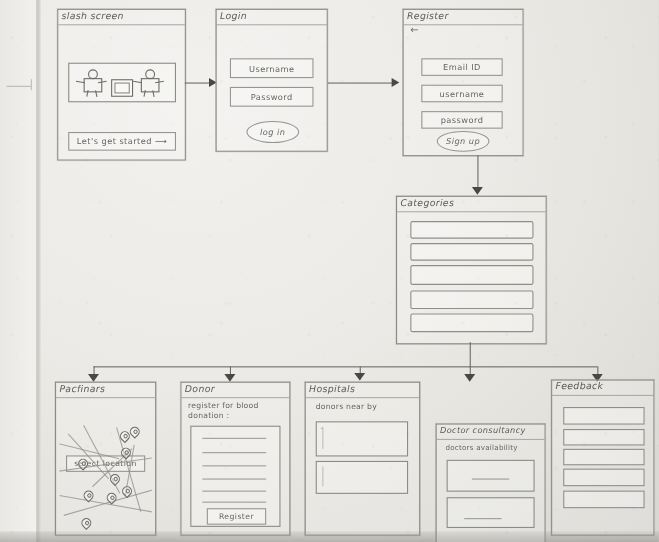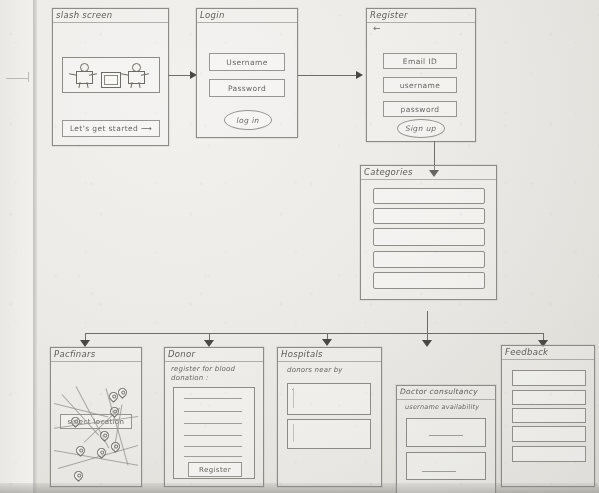--- a/index.html
+++ b/index.html
@@ -43,21 +43,21 @@
   .field{position:absolute;border:1.3px solid #898782;background:rgba(255,255,255,.3);
     display:flex;align-items:center;justify-content:center;font-size:7.5px;color:#4f4d49;
     letter-spacing:.4px;}
   .oval{position:absolute;border:1.3px solid #898782;border-radius:50%;
     display:flex;align-items:center;justify-content:center;font-size:7.5px;color:#4f4d49;
     background:rgba(255,255,255,.3);letter-spacing:.4px;font-style:italic;}
   .box{position:absolute;border:1.2px solid #8d8b86;background:rgba(255,255,255,.22);}
   .row{position:absolute;border:1.2px solid #908e89;background:rgba(255,255,255,.3);}
   .line{position:absolute;height:1.3px;background:#8a8883;opacity:.8;}
   .vline{position:absolute;width:1.3px;background:#8a8883;opacity:.8;}
-  .txt{position:absolute;font-size:7.5px;color:#504e4a;letter-spacing:.2px;font-style:italic;}
+  .txt{position:absolute;font-size:7.5px;color:#504e4a;letter-spacing:.2px;}
 
   
   .arr-h{position:absolute;height:1.3px;background:#6f6d68;}
   .arr-v{position:absolute;width:1.3px;background:#6f6d68;}
   .head-r{position:absolute;width:0;height:0;border-left:7px solid #4a4845;
     border-top:4.5px solid transparent;border-bottom:4.5px solid transparent;}
   .head-d{position:absolute;width:0;height:0;border-top:7px solid #4a4845;
     border-left:5px solid transparent;border-right:5px solid transparent;}
 
   
@@ -142,21 +142,21 @@
 
     <div class="field hand" style="left:16px;top:44px;width:72px;height:14px;">Email ID</div>
     <div class="field hand" style="left:16px;top:68px;width:72px;height:14px;">username</div>
     <div class="field hand" style="left:16px;top:92px;width:72px;height:14px;">password</div>
     <div class="oval hand" style="left:30px;top:110px;width:46px;height:17px;">Sign up</div>
   </div>
 
   <div class="arr-v" style="left:434px;top:141px;height:32px;"></div>
   <div class="head-d" style="left:429px;top:170px;"></div>
 
-  <div class="screen" style="left:360px;top:165px;width:135px;height:133px;">
+  <div class="screen" style="left:360px;top:178px;width:135px;height:133px;">
     <div class="title hand">Categories</div>
     <div class="titlebar"></div>
 
     <div class="row" style="left:12px;top:22px;width:110px;height:14px;border-radius:2px;"></div>
     <div class="row" style="left:12px;top:42px;width:110px;height:14px;border-radius:2px;"></div>
     <div class="row" style="left:12px;top:62px;width:110px;height:16px;border-radius:2px;"></div>
     <div class="row" style="left:12px;top:85px;width:110px;height:15px;border-radius:2px;"></div>
     <div class="row" style="left:12px;top:106px;width:110px;height:15px;border-radius:2px;"></div>
   </div>
 
@@ -254,21 +254,21 @@
     </div>
     <div class="box" style="left:9px;top:71px;width:82px;height:28px;">
       <div class="vline" style="left:5px;top:4px;height:18px;opacity:.45;"></div>
     </div>
   </div>
 
   <div class="screen" style="left:396px;top:345px;width:98px;height:140px;margin-top:40px;">
     <div class="title hand" style="font-size:7.5px;">Doctor consultancy</div>
     <div class="titlebar"></div>
 
-    <div class="txt hand" style="left:8px;top:17px;font-size:6.5px;">username availability</div>
+    <div class="txt hand" style="left:8px;top:17px;font-size:6.5px;">doctors availability</div>
 
     <div class="box" style="left:9px;top:32px;width:78px;height:27px;">
       <div class="line" style="left:22px;top:16px;width:34px;"></div>
     </div>
     <div class="box" style="left:9px;top:66px;width:78px;height:26px;">
       <div class="line" style="left:15px;top:18px;width:34px;"></div>
     </div>
   </div>
 
   <div class="screen" style="left:501px;top:345px;width:92px;height:140px;">

